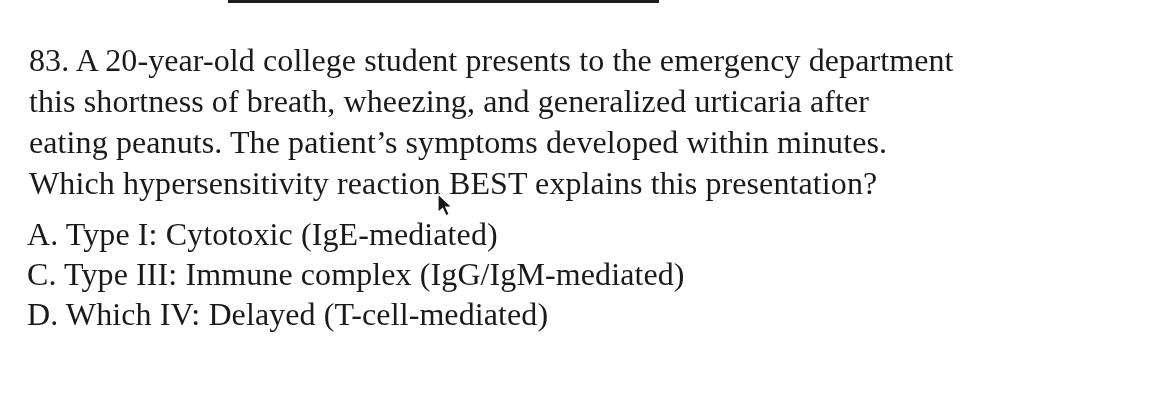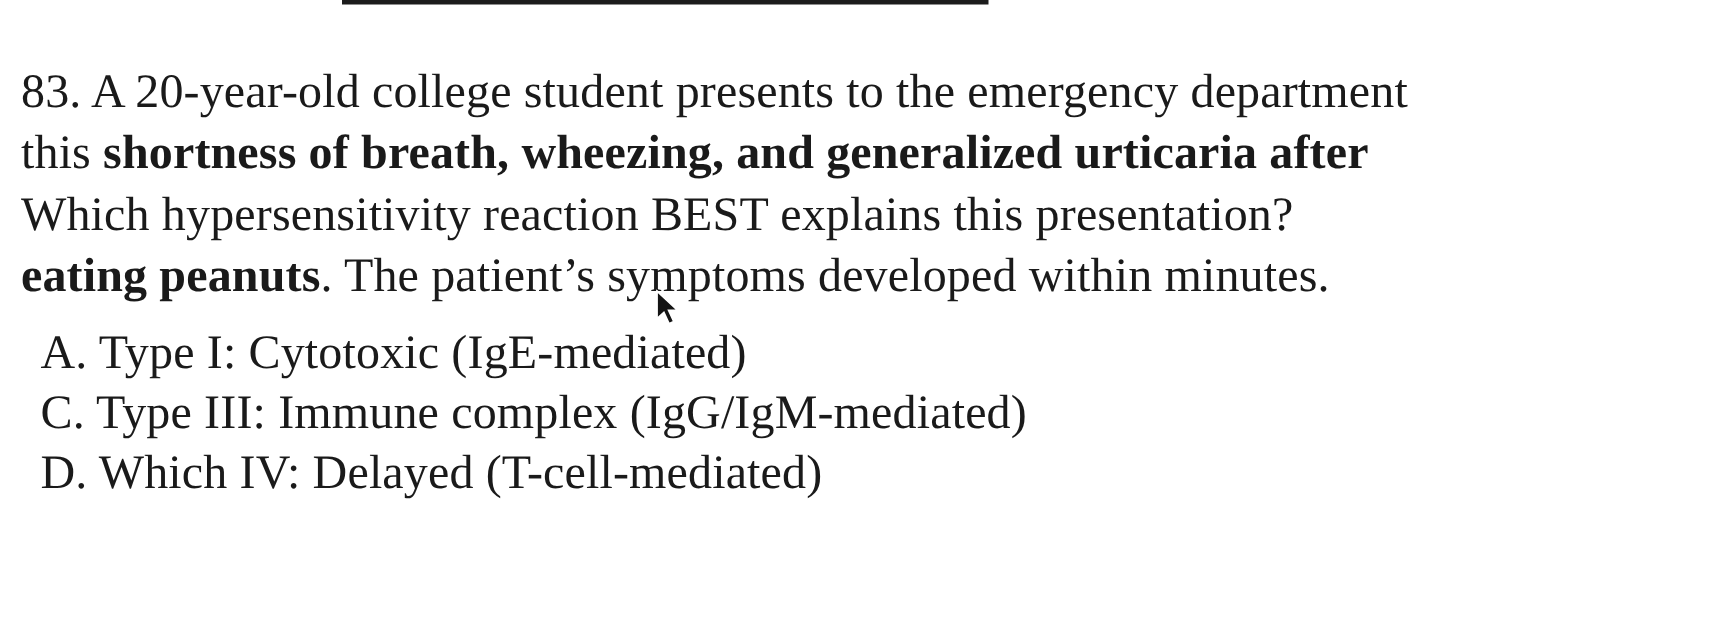--- a/index.html
+++ b/index.html
@@ -17,30 +17,30 @@
   }
   .top-rule {
     position: absolute;
     top: 0;
     left: 228px;
     width: 431px;
     height: 3px;
     background: #1c1c1c;
   }
   .stem {
-    padding: 40px 0 0 14px;
+    padding: 40px 0 0 29px;
     font-size: 32px;
     line-height: 41px;
     letter-spacing: 0.1px;
   }
   .stem .line {
     white-space: nowrap;
   }
   .bold {
-    font-weight: bold;
+    font-weight: normal;
   }
   .options {
     margin-top: 10px;
     padding-left: 27px;
     font-size: 32px;
     line-height: 40px;
     letter-spacing: 0.1px;
   }
   .option {
     white-space: nowrap;
@@ -55,22 +55,22 @@
   }
 </style>
 </head>
 <body>
 
 <div class="top-rule"></div>
 
 <div class="stem">
   <div class="line"><span>83. A 20-year-old college student presents to the emergency department</span></div>
   <div class="line"><span>this </span><span class="bold">shortness of breath, wheezing, and generalized urticaria after</span></div>
+  <div class="line"><span class="bold">eating peanuts</span><span>. The patient’s symptoms developed within minutes.</span></div>
   <div class="line"><span>Which hypersensitivity reaction BEST explains this presentation?</span></div>
-  <div class="line"><span class="bold">eating peanuts</span><span>. The patient’s symptoms developed within minutes.</span></div>
 </div>
 
 <div class="options">
   <div class="option">A. Type I: Cytotoxic (IgE-mediated)</div>
   <div class="option">C. Type III: Immune complex (IgG/IgM-mediated)</div>
   <div class="option">D. Which IV: Delayed (T-cell-mediated)</div>
 </div>
 
 <svg class="cursor" viewBox="0 0 18 26">
   <path d="M1 1 L1 19.5 L5.6 15.4 L9 22.8 L12.2 21.3 L8.8 14 L15 14 Z" fill="#141414" stroke="#ffffff" stroke-width="1.2"></path>

